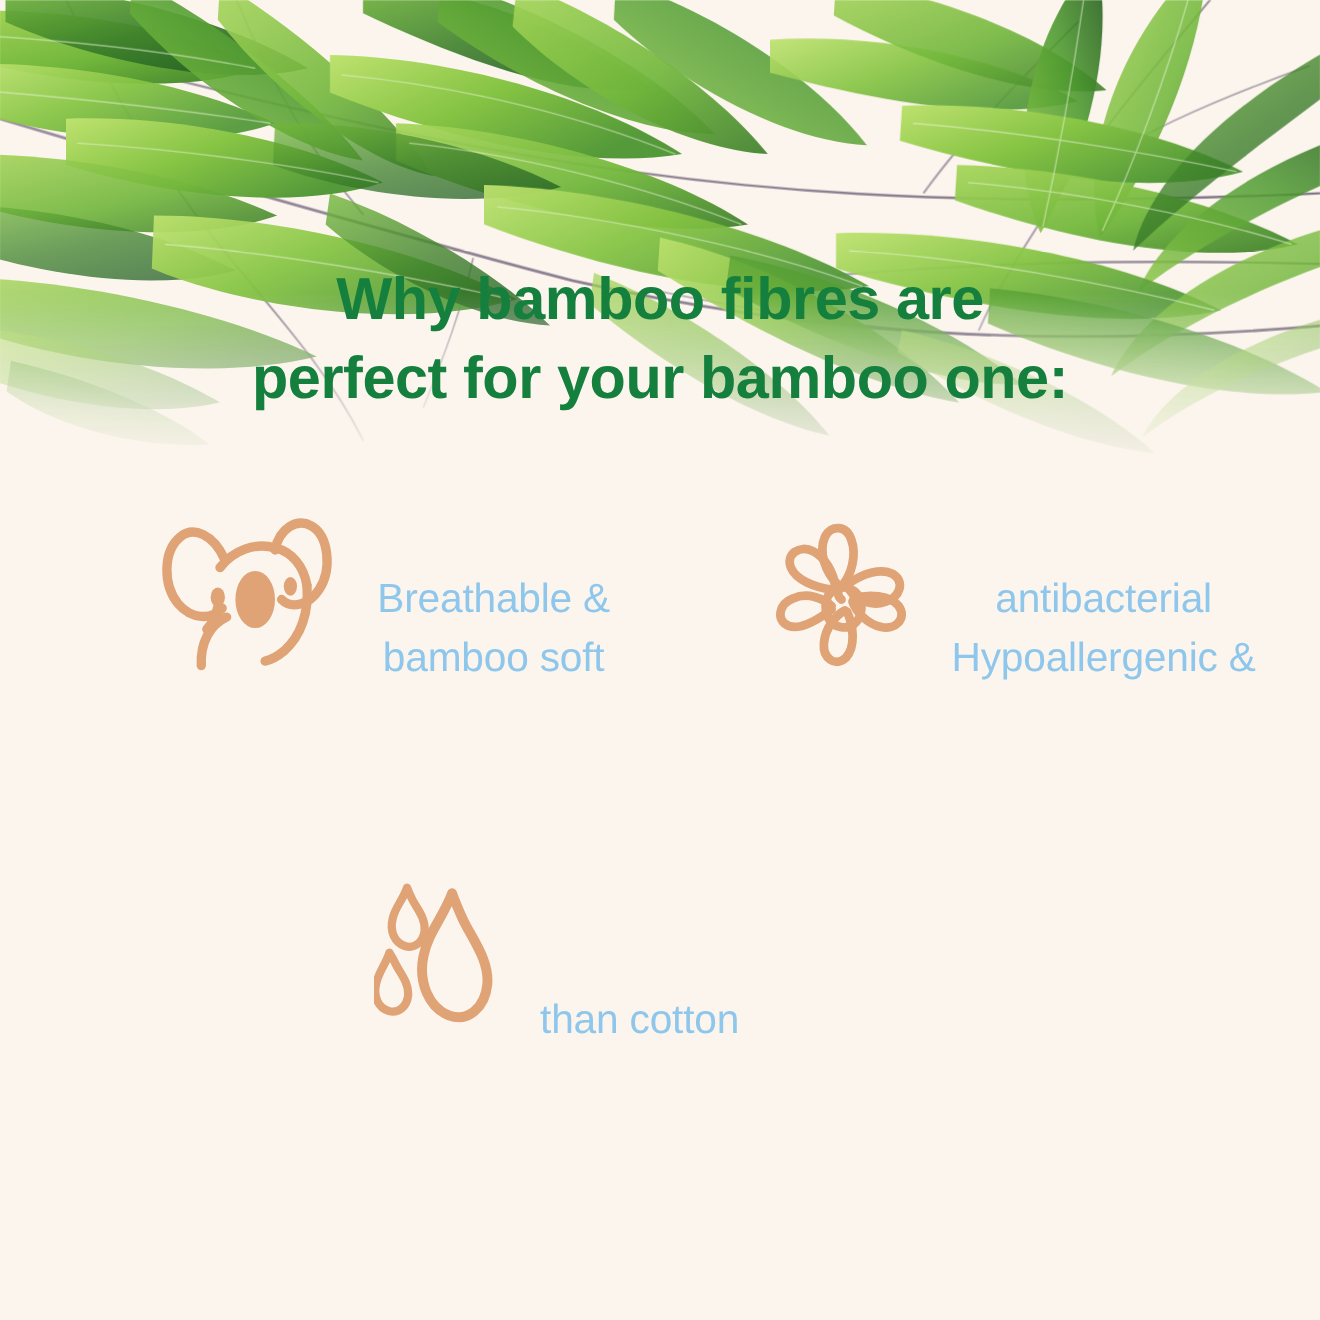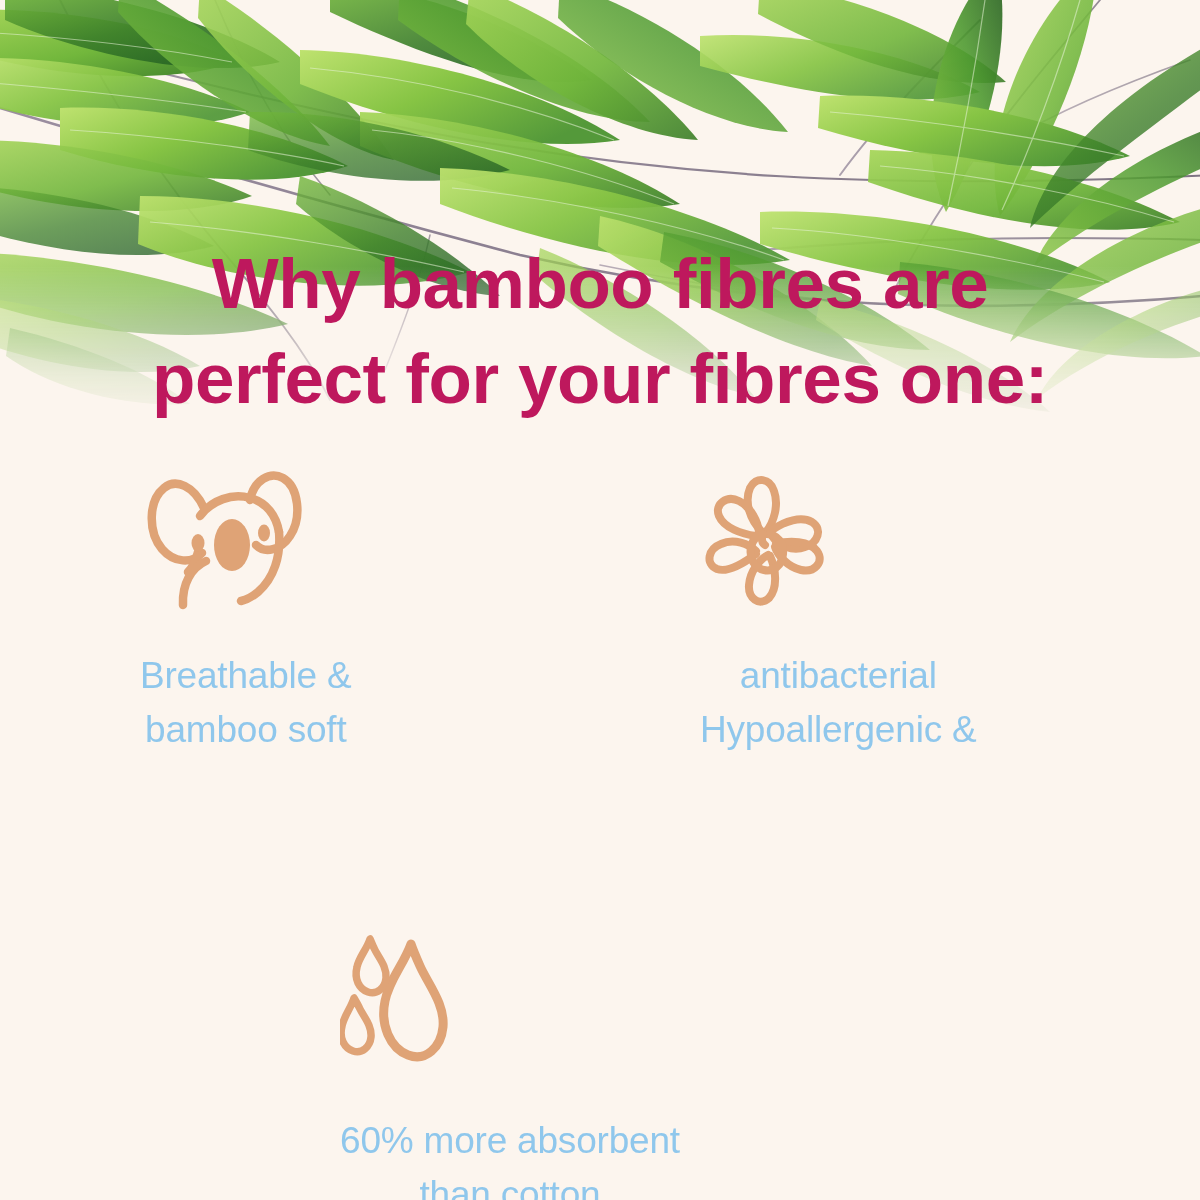--- a/index.html
+++ b/index.html
@@ -42,22 +42,22 @@
     height: 430px;
   }
 
   
   .heading {
     position: absolute;
     top: 236px;
     left: 0;
     width: 1200px;
     text-align: center;
-    color: #be185d;
-    font-size: 71px;
+    color: #15803d;
+    font-size: 54px;
     font-weight: 700;
     line-height: 1.34;
     letter-spacing: -0.4px;
     z-index: 5;
   }
   .heading .line { display: block; white-space: nowrap; }
 
   
   .features {
     position: absolute;
@@ -69,22 +69,23 @@
   .feature-row {
     display: flex;
     justify-content: center;
     align-items: flex-start;
   }
   .feature-row.row-top { gap: 200px; }
 
   .feature {
     width: 360px;
     display: flex;
-    flex-direction: column;
-    align-items: flex-start;
+    flex-direction: row;
+    align-items: flex-end;
+    gap: 31px;
   }
 
   .feature-icon {
     height: 170px;
     display: flex;
     align-items: center;
     justify-content: center;
   }
   .feature-icon svg { display: block; }
 
@@ -222,21 +223,21 @@
           <path d="M985 0 C 975 70 962 142 948 206"></path>
           <path d="M1080 0 C 1060 70 1030 150 1002 210"></path>
         </g>
 
       </g>
     </svg>
   </div>
 
   <h1 class="heading">
     <span class="line">Why bamboo fibres are</span>
-    <span class="line">perfect for your fibres one:</span>
+    <span class="line">perfect for your bamboo one:</span>
   </h1>
 
   <div class="features">
 
     <div class="feature-row row-top">
 
       <div class="feature">
         <div class="feature-icon">
           <svg width="172" height="160" viewBox="0 0 172 160" xmlns="http://www.w3.org/2000/svg" aria-hidden="true">
             <g fill="none" stroke="#DFA376" stroke-width="8.5" stroke-linecap="round" stroke-linejoin="round">
@@ -306,21 +307,20 @@
 
               <path d="M71 16 C 64 36 49 52 45 73 C 40 97 50 120 68 127 C 86 134 101 119 103 99 C 105 76 88 56 80 38 C 76 29 73 22 71 16 Z" stroke-width="9"></path>
 
               <path d="M30 11 C 27 21 19 29 17 39 C 14 51 19 61 28 64 C 37 67 45 60 46 50 C 47 38 38 29 34 20 C 32 16 31 13 30 11 Z" stroke-width="7.5"></path>
 
               <path d="M14 70 C 11 80 4 88 2 98 C -1 110 4 120 13 123 C 22 126 30 119 31 109 C 32 97 23 88 19 79 C 17 75 15 72 14 70 Z" stroke-width="7.5"></path>
             </g>
           </svg>
         </div>
         <div class="feature-label">
-          <span class="line">60% more absorbent</span>
           <span class="line">than cotton</span>
         </div>
       </div>
 
     </div>
 
   </div>
 
 </div>
 

